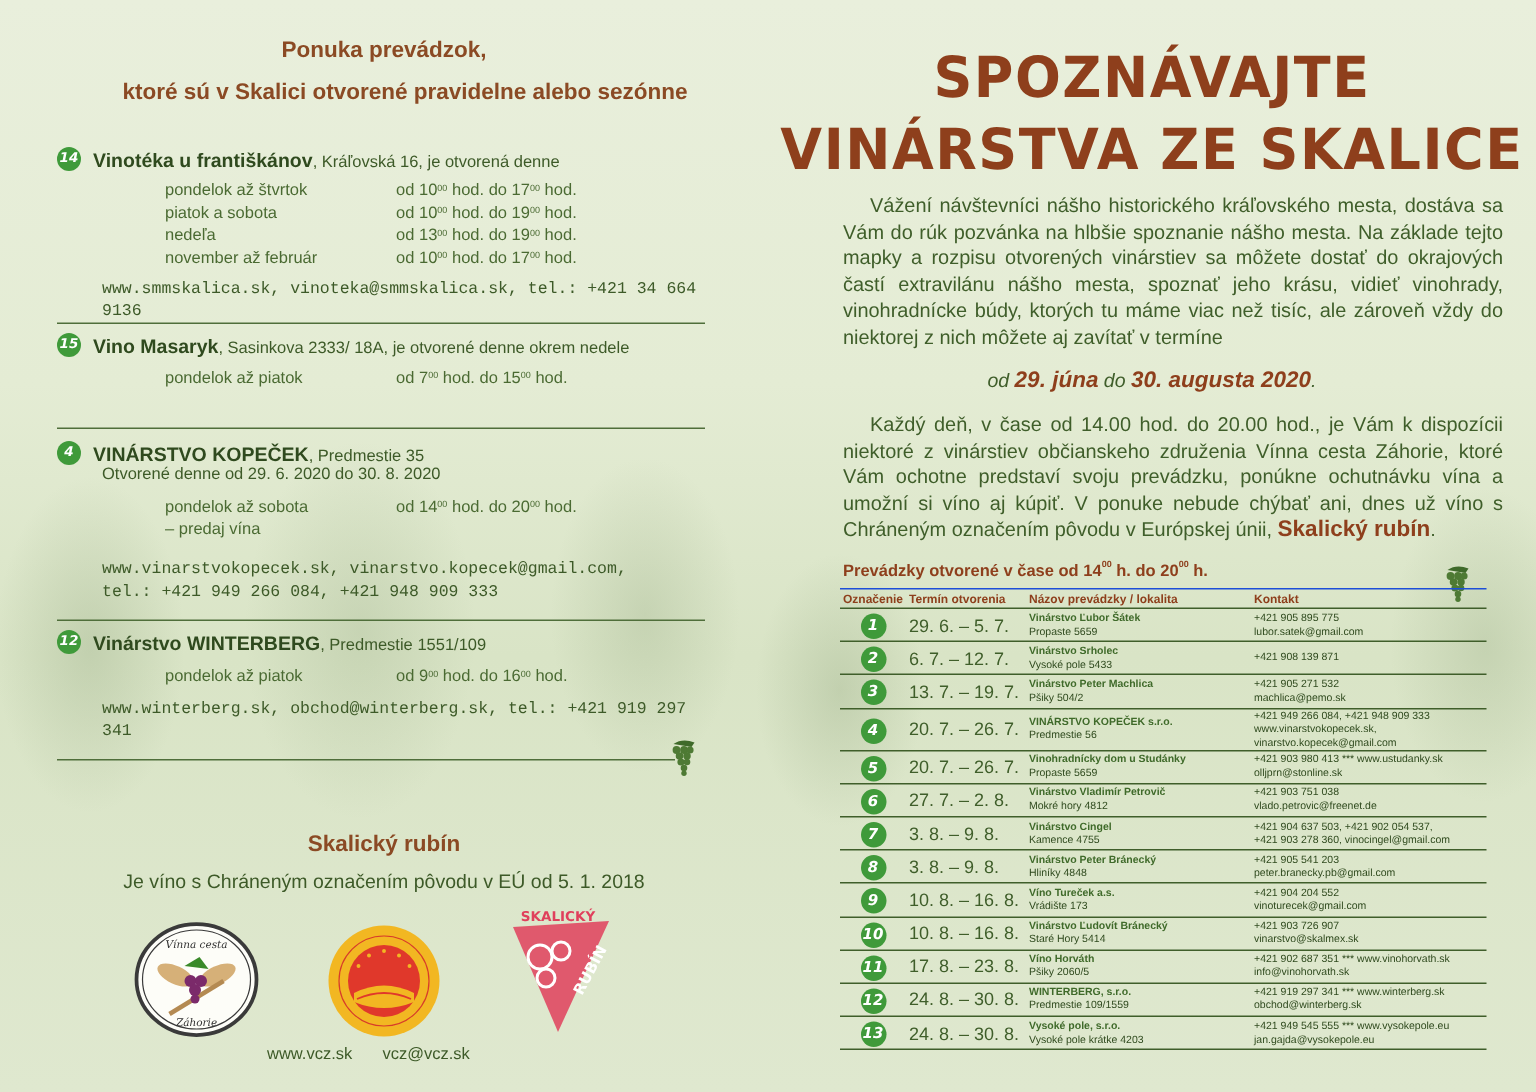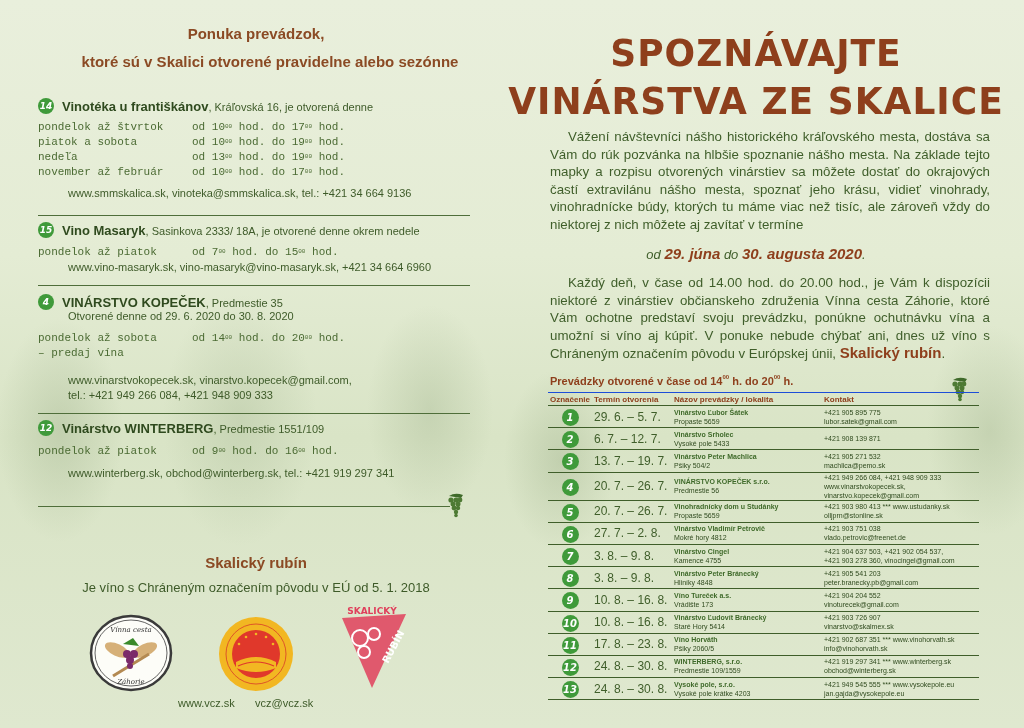--- a/index.html
+++ b/index.html
@@ -15,40 +15,40 @@
     background:
       radial-gradient(ellipse 90px 160px at 60px 200px, rgba(150,170,130,0.35), transparent 70%),
       radial-gradient(ellipse 110px 180px at 240px 190px, rgba(150,170,130,0.28), transparent 70%),
       radial-gradient(ellipse 90px 150px at 430px 180px, rgba(150,170,130,0.30), transparent 70%),
       radial-gradient(ellipse 80px 130px at 560px 230px, rgba(150,170,130,0.35), transparent 70%),
       radial-gradient(ellipse 90px 150px at 990px 200px, rgba(150,170,130,0.30), transparent 70%);
     pointer-events: none;
   }
   .page { position: absolute; top: 0; height: 728px; }
   .left { left: 0; width: 512px; }
-  .right { left: 500px; width: 512px; }
+  .right { left: 512px; width: 512px; }
   .sub-title {
     position: absolute; left: 0; width: 512px; text-align: center;
     font-family: "Liberation Sans", sans-serif; font-weight: bold;
     color: #8b4a24; font-size: 15px; line-height: 20px;
   }
   .badge {
     display: inline-flex; align-items: center; justify-content: center;
     width: 16px; height: 16px; border-radius: 50%;
     background: #3f9a3a; color: #fff; font-size: 9px; font-weight: bold;
     font-style: italic; font-family: "DejaVu Sans", sans-serif;
   }
   .shop { position: absolute; left: 38px; width: 440px; font-family: "Liberation Sans", sans-serif; }
   .shop-head { display: flex; align-items: center; gap: 8px; font-size: 11px; color: #3d5a28; }
   .shop-head .name { font-weight: bold; font-size: 13px; color: #2f4a1e; }
   .shop-line { font-size: 11px; color: #3d5a28; }
-  .hours { font-size: 11px; color: #4a6a32; line-height: 15px; font-family: Liberation Mono, monospace; }
+  .hours { margin-left: 72px; font-size: 11px; color: #4a6a32; line-height: 15px; }
   .hours .row { display: flex; }
   .hours .day { width: 154px; }
-  .contact { font-size: 11px; color: #3d5a28; line-height: 15px; }
+  .contact { font-size: 11px; color: #3d5a28; line-height: 15px; font-family: Liberation Mono, monospace; }
   sup { font-size: 6px; vertical-align: top; position: relative; top: -1px; }
   .hr { position: absolute; left: 38px; width: 432px; height: 1px; background: #4f6e3a; }
 
   .grape { position: absolute; width: 20px; height: 26px; }
 
   .logos { position: absolute; top: 610px; left: 85px; width: 340px; height: 90px; }
 
   .big-title {
     position: absolute; left: 0; width: 512px; text-align: center;
     font-family: "DejaVu Sans", sans-serif; font-weight: bold;
@@ -127,21 +127,20 @@
     <div class="shop-head">
       <span class="badge">15</span>
       <span><span class="name">Vino Masaryk</span><span>, Sasinkova 2333/ 18A, je otvorené denne okrem nedele</span></span>
     </div>
     <div class="hours" style="margin-top:7px;">
       <div class="row">
           <span class="day">pondelok až piatok</span>
           <span><span>od</span> <span>7</span><sup>00</sup> <span>hod. do</span> <span>15</span><sup>00</sup> <span>hod.</span></span>
         </div>
     </div>
-    <div class="contact" style="margin-left:30px;">www.vino-masaryk.sk, vino-masaryk@vino-masaryk.sk, +421 34 664 6960</div>
   </div>
   <div class="hr" style="top:285px;"></div>
 
   <div class="shop" style="top:294px;">
     <div class="shop-head">
       <span class="badge">4</span>
       <span><span class="name">VINÁRSTVO KOPEČEK</span><span>, Predmestie 35</span></span>
     </div>
     <div class="shop-line" style="margin-left:30px;">Otvorené denne od 29. 6. 2020 do 30. 8. 2020</div>
     <div class="hours" style="margin-top:9px;">

